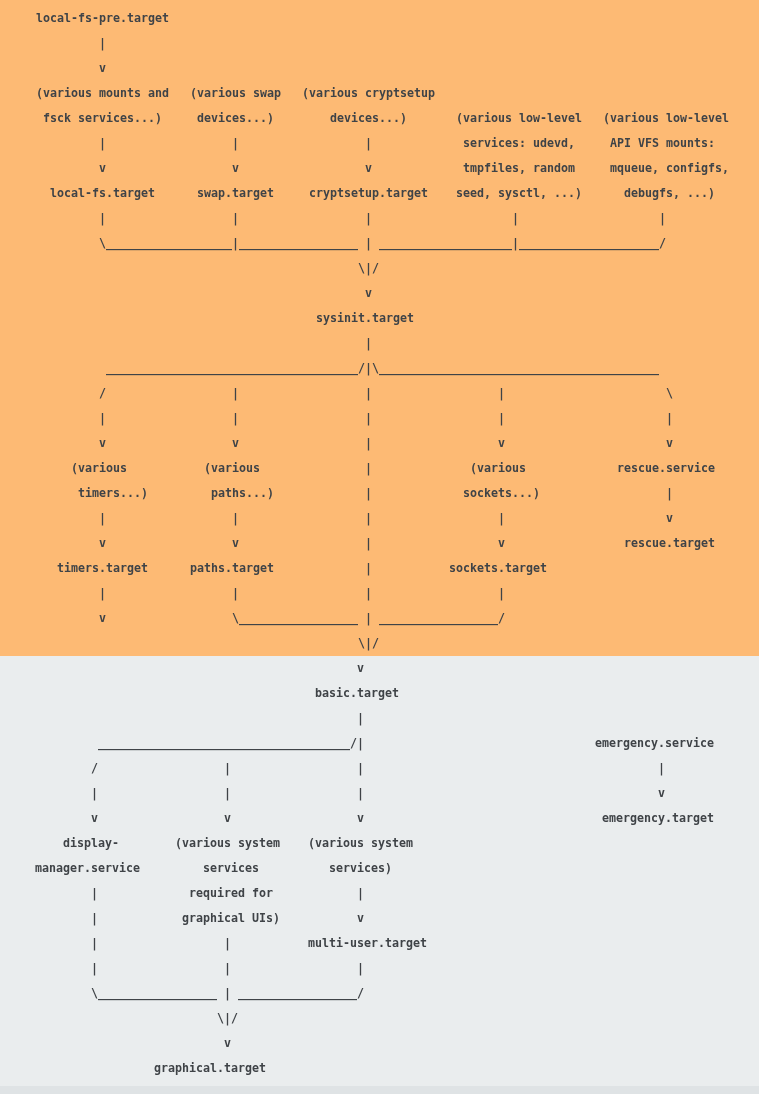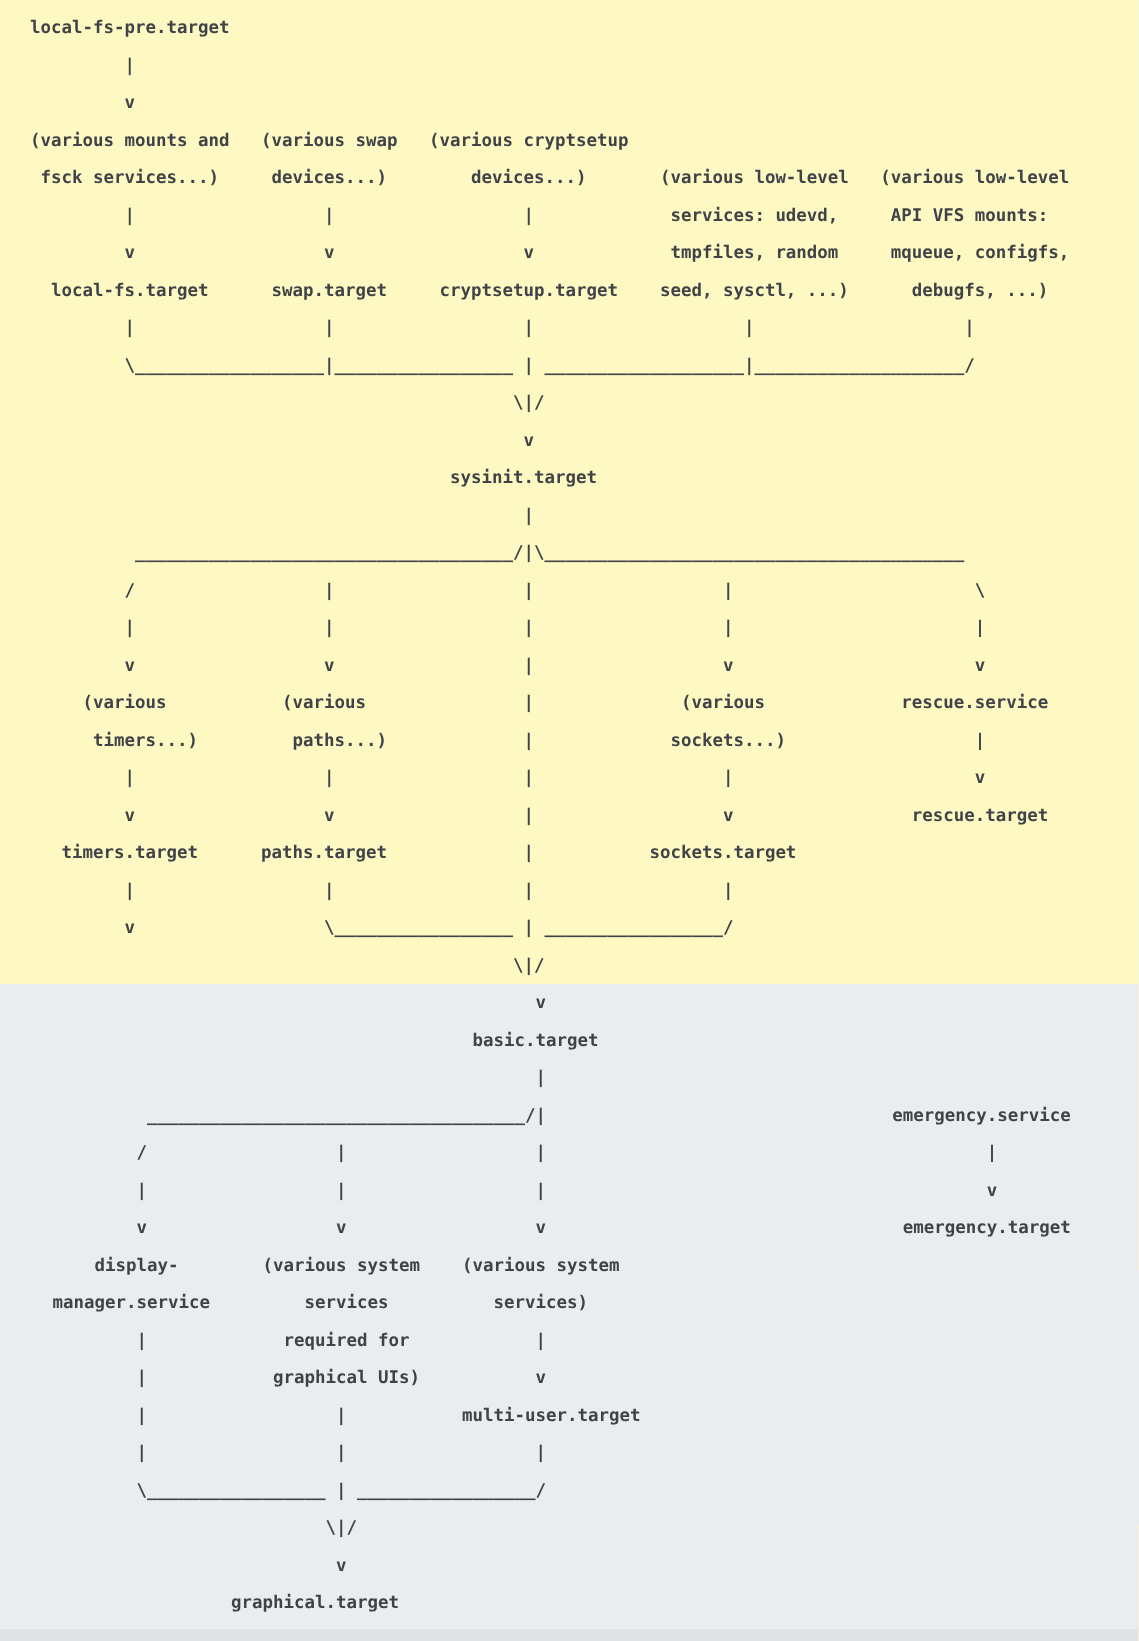--- a/index.html
+++ b/index.html
@@ -12,22 +12,22 @@
   .ascii {
     font-family: "DejaVu Sans Mono", "Liberation Mono", monospace;
     font-weight: 700;
     font-size: 11.63px;
     line-height: 25px;
     color: #3f4347;
     white-space: pre;
     margin: 0;
   }
   .sec-top {
-    background: #fef9c3;
-    padding: 6px 0 0 20px;
+    background: #fdba74;
+    padding: 6px 0 0 36px;
     height: 650px;
   }
   .sec-bottom {
     background: #eaedee;
     padding: 0 0 5px 28px;
     height: 425px;
   }
   .bottom-edge {
     height: 8px;
     background: #dfe3e5;

